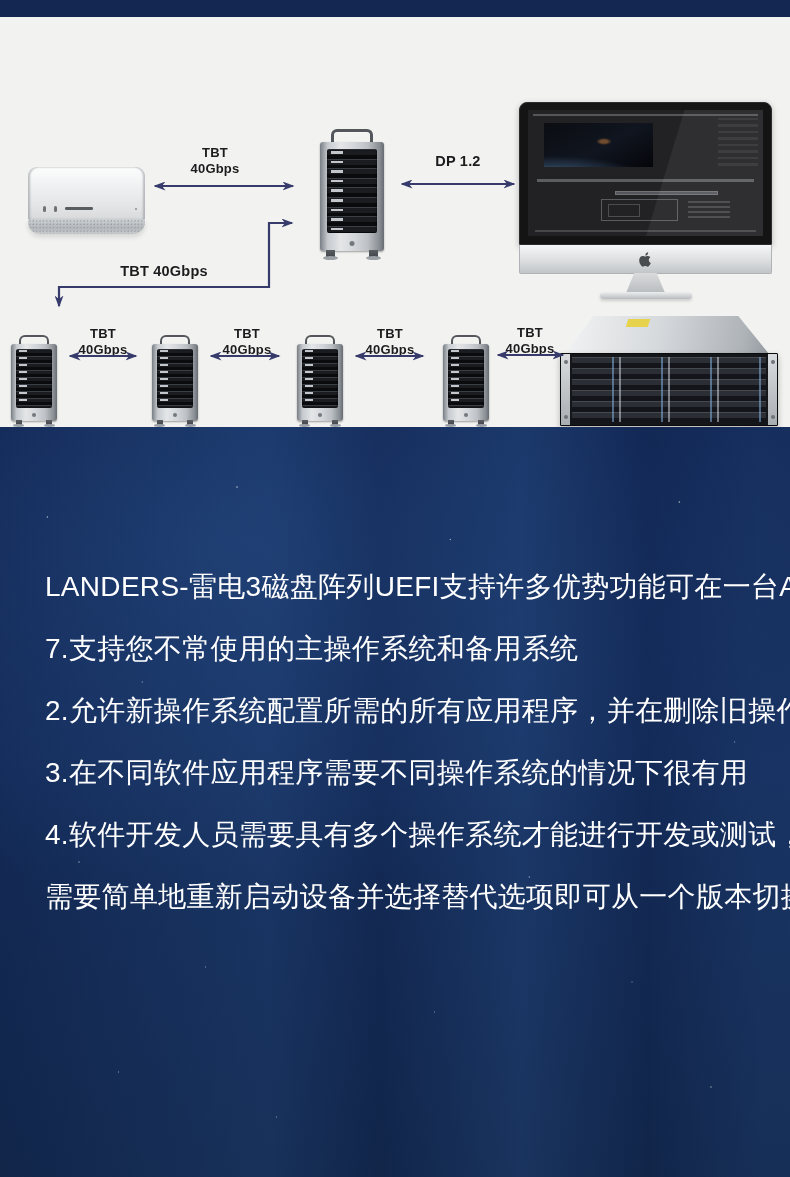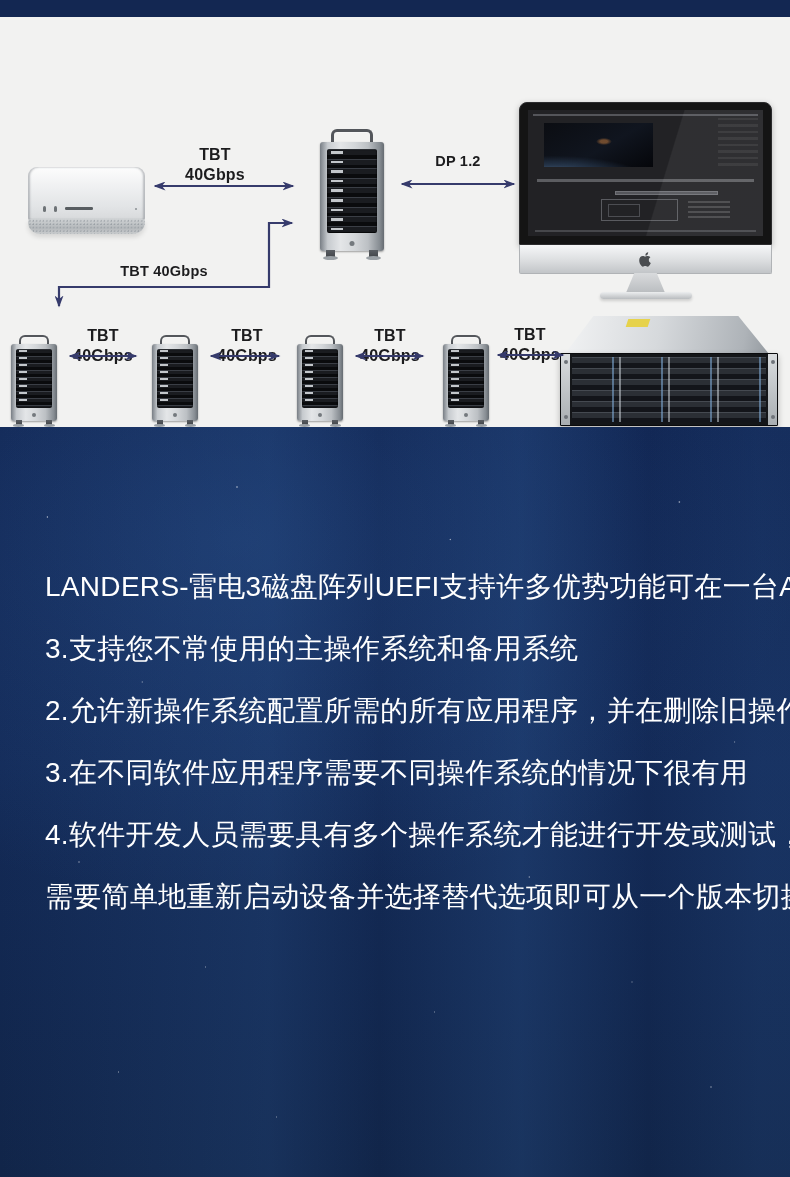--- a/index.html
+++ b/index.html
@@ -24,21 +24,21 @@
   .top-strip { background-color:#132752; }
 
   
   .diagram {
     position:absolute; left:0; top:17px; width:790px; height:410px;
     background:#f2f2f1;
   }
   .arrow-layer { position:absolute; left:0; top:0; width:790px; height:1177px; pointer-events:none; }
 
   .conn-label {
-    position:absolute; color:#1c1c1e; font-weight:bold; font-size:16px;
+    position:absolute; color:#1c1c1e; font-weight:bold; font-size:13px;
     line-height:1.22; text-align:center; white-space:pre-line; letter-spacing:.2px;
   }
   .conn-label--big { font-size:14.5px; }
 
   
   .mac-studio {
     position:absolute; left:28px; top:150px; width:117px; height:53px;
     background:linear-gradient(180deg,#fdfdfd 0%,#f0f1f2 35%,#e2e4e6 75%,#d7d9db 100%);
     border-radius:9px 9px 2px 2px;
     box-shadow:inset 2px 0 2px rgba(120,125,130,.45), inset -2px 0 2px rgba(120,125,130,.45), inset 0 1px 1px #fff;
@@ -326,20 +326,20 @@
     <polyline points="292,223 269,223 269,287 59,287 59,306" fill="none" stroke="#363b6c" stroke-width="2.2" marker-start="url(#ahs)" marker-end="url(#ahe)"></polyline>
     <line x1="70" y1="356" x2="136" y2="356" stroke="#363b6c" stroke-width="2.2" marker-start="url(#ahs)" marker-end="url(#ahe)"></line>
     <line x1="211" y1="356" x2="279" y2="356" stroke="#363b6c" stroke-width="2.2" marker-start="url(#ahs)" marker-end="url(#ahe)"></line>
     <line x1="356" y1="356" x2="423" y2="356" stroke="#363b6c" stroke-width="2.2" marker-start="url(#ahs)" marker-end="url(#ahe)"></line>
     <line x1="498" y1="355" x2="563" y2="355" stroke="#363b6c" stroke-width="2.2" marker-start="url(#ahs)" marker-end="url(#ahe)"></line>
   </svg>
 
   <div class="content"></div>
   <div class="content-body">
     <div class="body-line">LANDERS-雷电3磁盘阵列UEFI支持许多优势功能可在一台APPLE机器</div>
-    <div class="body-line">3.支持您不常使用的主操作系统和备用系统</div>
+    <div class="body-line">7.支持您不常使用的主操作系统和备用系统</div>
     <div class="body-line">2.允许新操作系统配置所需的所有应用程序，并在删除旧操作系统之</div>
     <div class="body-line">3.在不同软件应用程序需要不同操作系统的情况下很有用</div>
     <div class="body-line">4.软件开发人员需要具有多个操作系统才能进行开发或测试，用户只</div>
     <div class="body-line">需要简单地重新启动设备并选择替代选项即可从一个版本切换到另一</div>
   </div>
 
 </div>
 
 </body></html>

